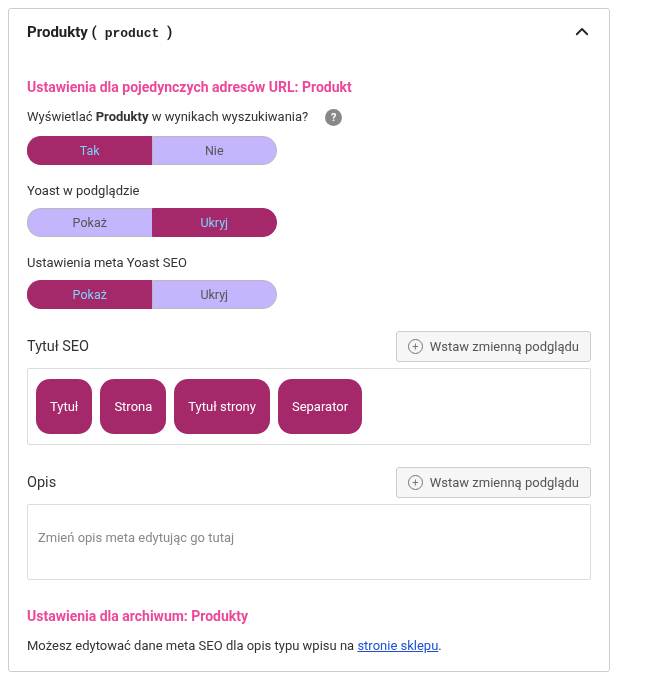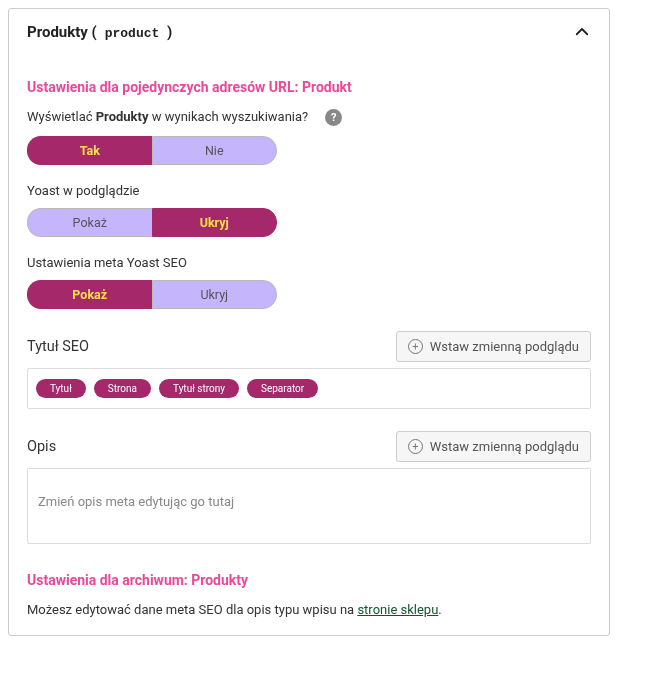--- a/index.html
+++ b/index.html
@@ -81,22 +81,22 @@
     border: 1px solid #bababa;
     background: #c4b5fd;
     color: #555;
     cursor: pointer;
   }
   .seg-btn.left { border-radius: 14px 0 0 14px; border-right: none; }
   .seg-btn.right { border-radius: 0 14px 14px 0; }
   .seg-btn.active {
     background: #a4286a;
     border-color: #a4286a;
-    color: #fde047;
-    font-weight: 700;
+    color: #7dd3fc;
+    font-weight: 400;
   }
   .seo-row {
     display: flex;
     align-items: center;
     justify-content: space-between;
     margin-top: 22px;
   }
   .seo-row .title {
     font-size: 14.5px;
     color: #333;
@@ -130,40 +130,40 @@
     padding: 10px 8px;
     margin-top: 6px;
     display: flex;
     gap: 8px;
     flex-wrap: wrap;
     min-height: 40px;
   }
   .tag {
     background: #a4286a;
     color: #fff;
-    padding: 4px 14px;
+    padding: 20px 14px;
     border-radius: 14px;
-    font-size: 10px;
+    font-size: 13px;
   }
   .desc-box {
     border: 1px solid #ddd;
     border-radius: 2px;
     padding: 25px 10px 34px 10px;
     margin-top: 6px;
     color: #888;
     font-size: 13px;
     cursor: text;
   }
   .archive-text {
     font-size: 13px;
     color: #333;
     margin-top: 10px;
   }
   .archive-text a {
-    color: #14532d;
+    color: #1d4ed8;
     text-decoration: underline;
   }
 </style>
 </head>
 <body>
 
 <div class="panel">
 
   <div class="panel-header">
     <div class="panel-title">

